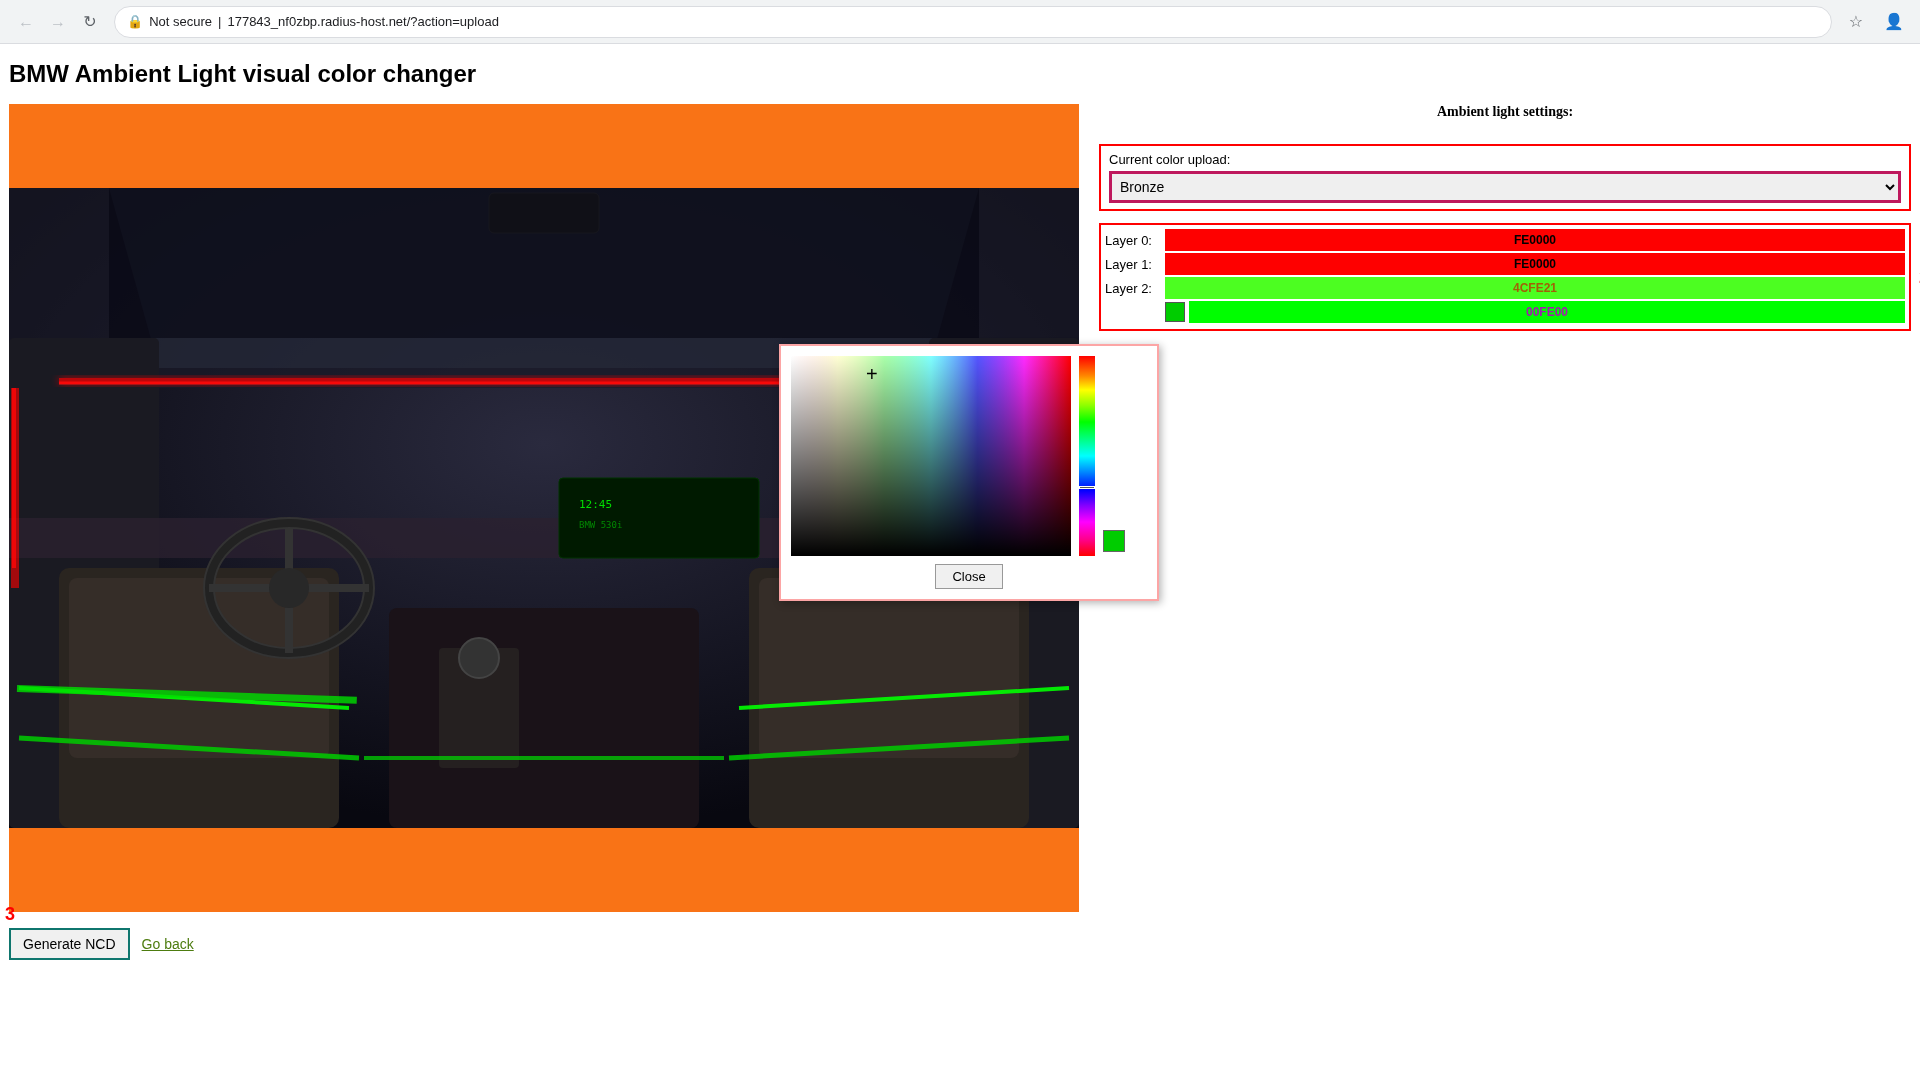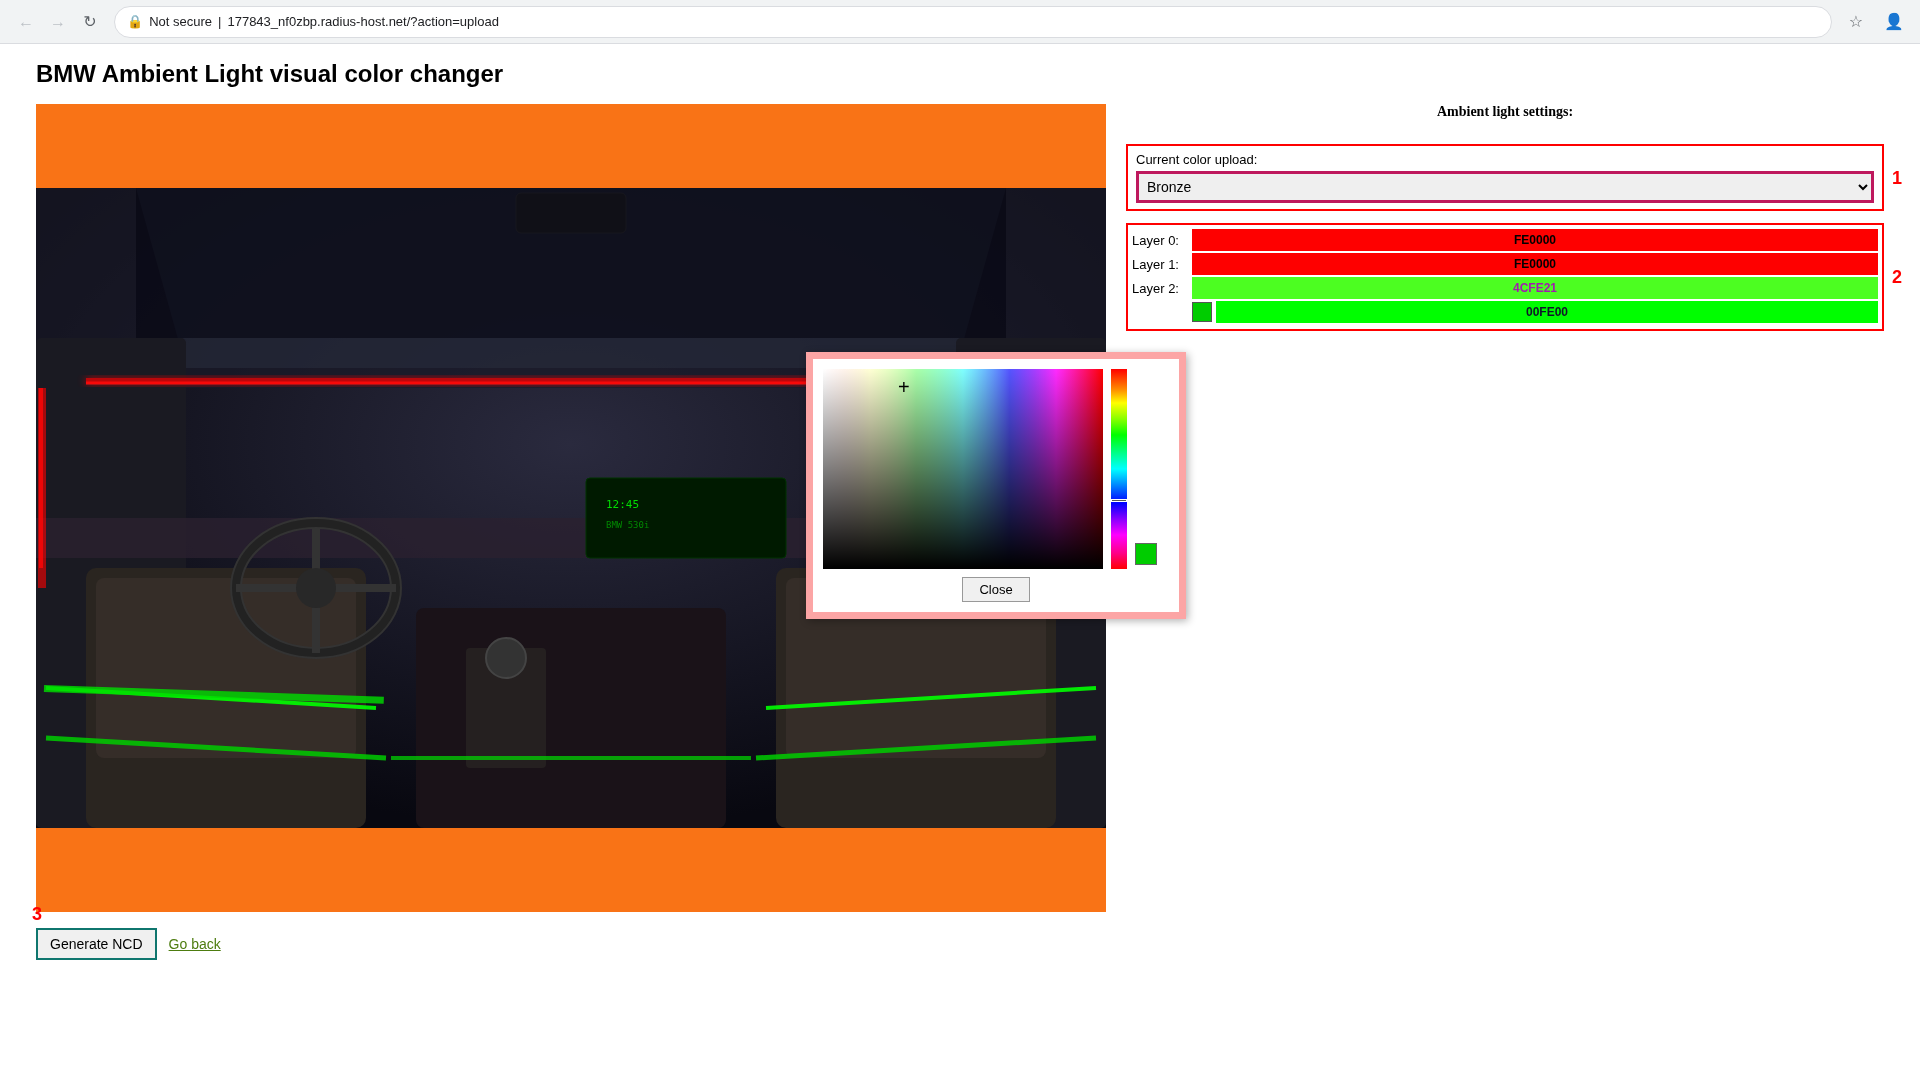--- a/index.html
+++ b/index.html
@@ -60,21 +60,21 @@
       background: transparent;
       cursor: pointer;
       display: flex;
       align-items: center;
       justify-content: center;
       font-size: 16px;
       color: #5f6368;
     }
     
     .page-content {
-      padding: 16px 36px;
+      padding: 16px 9px;
       position: relative;
     }
     .page-title {
       font-size: 24px;
       font-weight: bold;
       margin-bottom: 16px;
     }
     .main-layout {
       display: flex;
       gap: 20px;
@@ -162,25 +162,25 @@
       right: -20px;
       top: 50%;
       transform: translateY(-50%);
       font-size: 18px;
       font-weight: bold;
       color: red;
     }
     
     .color-picker-popup {
       position: absolute;
-      top: 248px;
+      top: 240px;
       left: -320px;
       width: 380px;
       background: #fff;
-      border: 7px solid #fca5a5;
+      border: 2px solid #fca5a5;
       box-shadow: 2px 2px 8px rgba(0,0,0,0.3);
       padding: 10px;
       z-index: 100;
     }
     .color-picker-inner {
       display: flex;
       gap: 8px;
       margin-bottom: 8px;
     }
     .hue-slider-vertical {
@@ -443,27 +443,27 @@
         <div class="layer-row">
           <span class="layer-label">Layer 0:</span>
           <button class="layer-color-btn" style="background:#FE0000; color:#000;">FE0000</button>
         </div>
         <div class="layer-row">
           <span class="layer-label">Layer 1:</span>
           <button class="layer-color-btn" style="background:#FE0000; color:#000;">FE0000</button>
         </div>
         <div class="layer-row">
           <span class="layer-label">Layer 2:</span>
-          <button class="layer-color-btn" style="background:#4CFE21; color:#a21caf;">4CFE21</button>
+          <button class="layer-color-btn" style="background:#4CFE21; color:#a16207;">4CFE21</button>
         </div>
 
         <div class="layer-row">
           <span class="layer-label"></span>
           <div style="width:20px;height:20px;background:#00cc00;border:1px solid #555;margin-right:4px;flex-shrink:0;"></div>
-          <button class="layer-color-btn" style="background:#00FE00; color:#0f172a;">00FE00</button>
+          <button class="layer-color-btn" style="background:#00FE00; color:#a21caf;">00FE00</button>
         </div>
         <span class="number-label-2">2</span>
       </div>
 
       <div class="color-picker-popup">
         <div class="color-picker-inner">
 
           <div class="picker-gradient">
             <div class="picker-gradient-base"></div>
             <div class="picker-gradient-white"></div>

